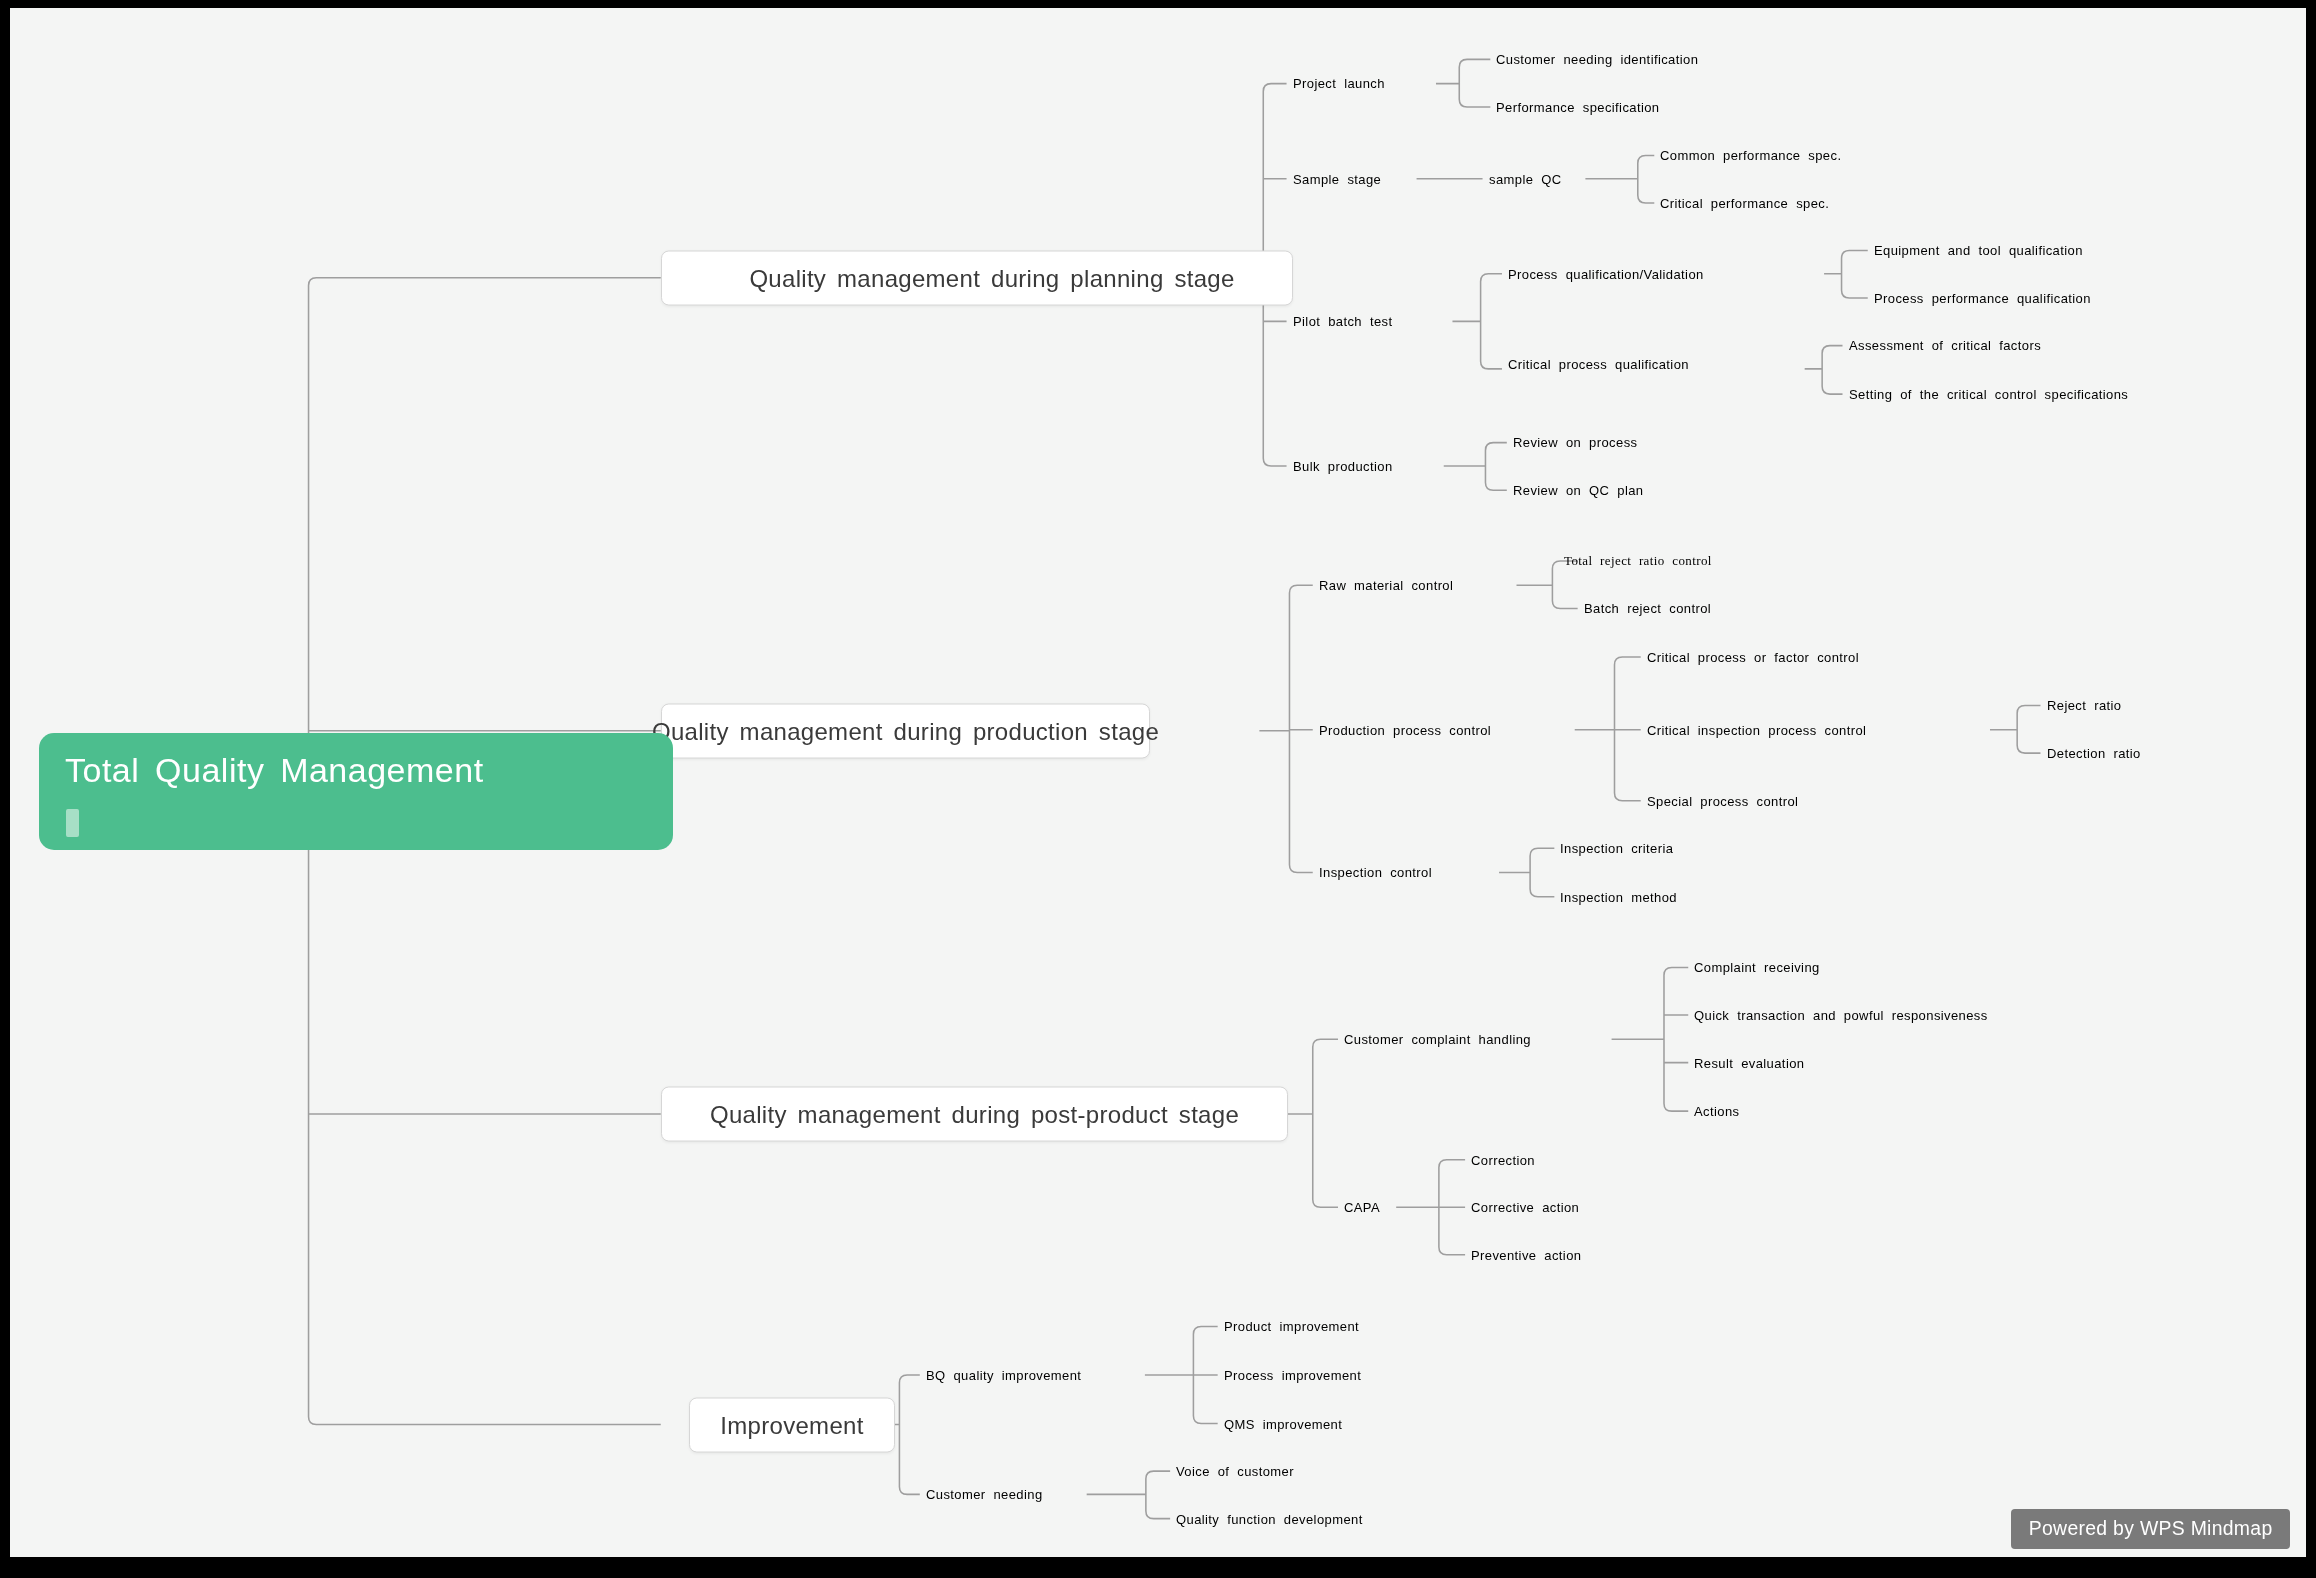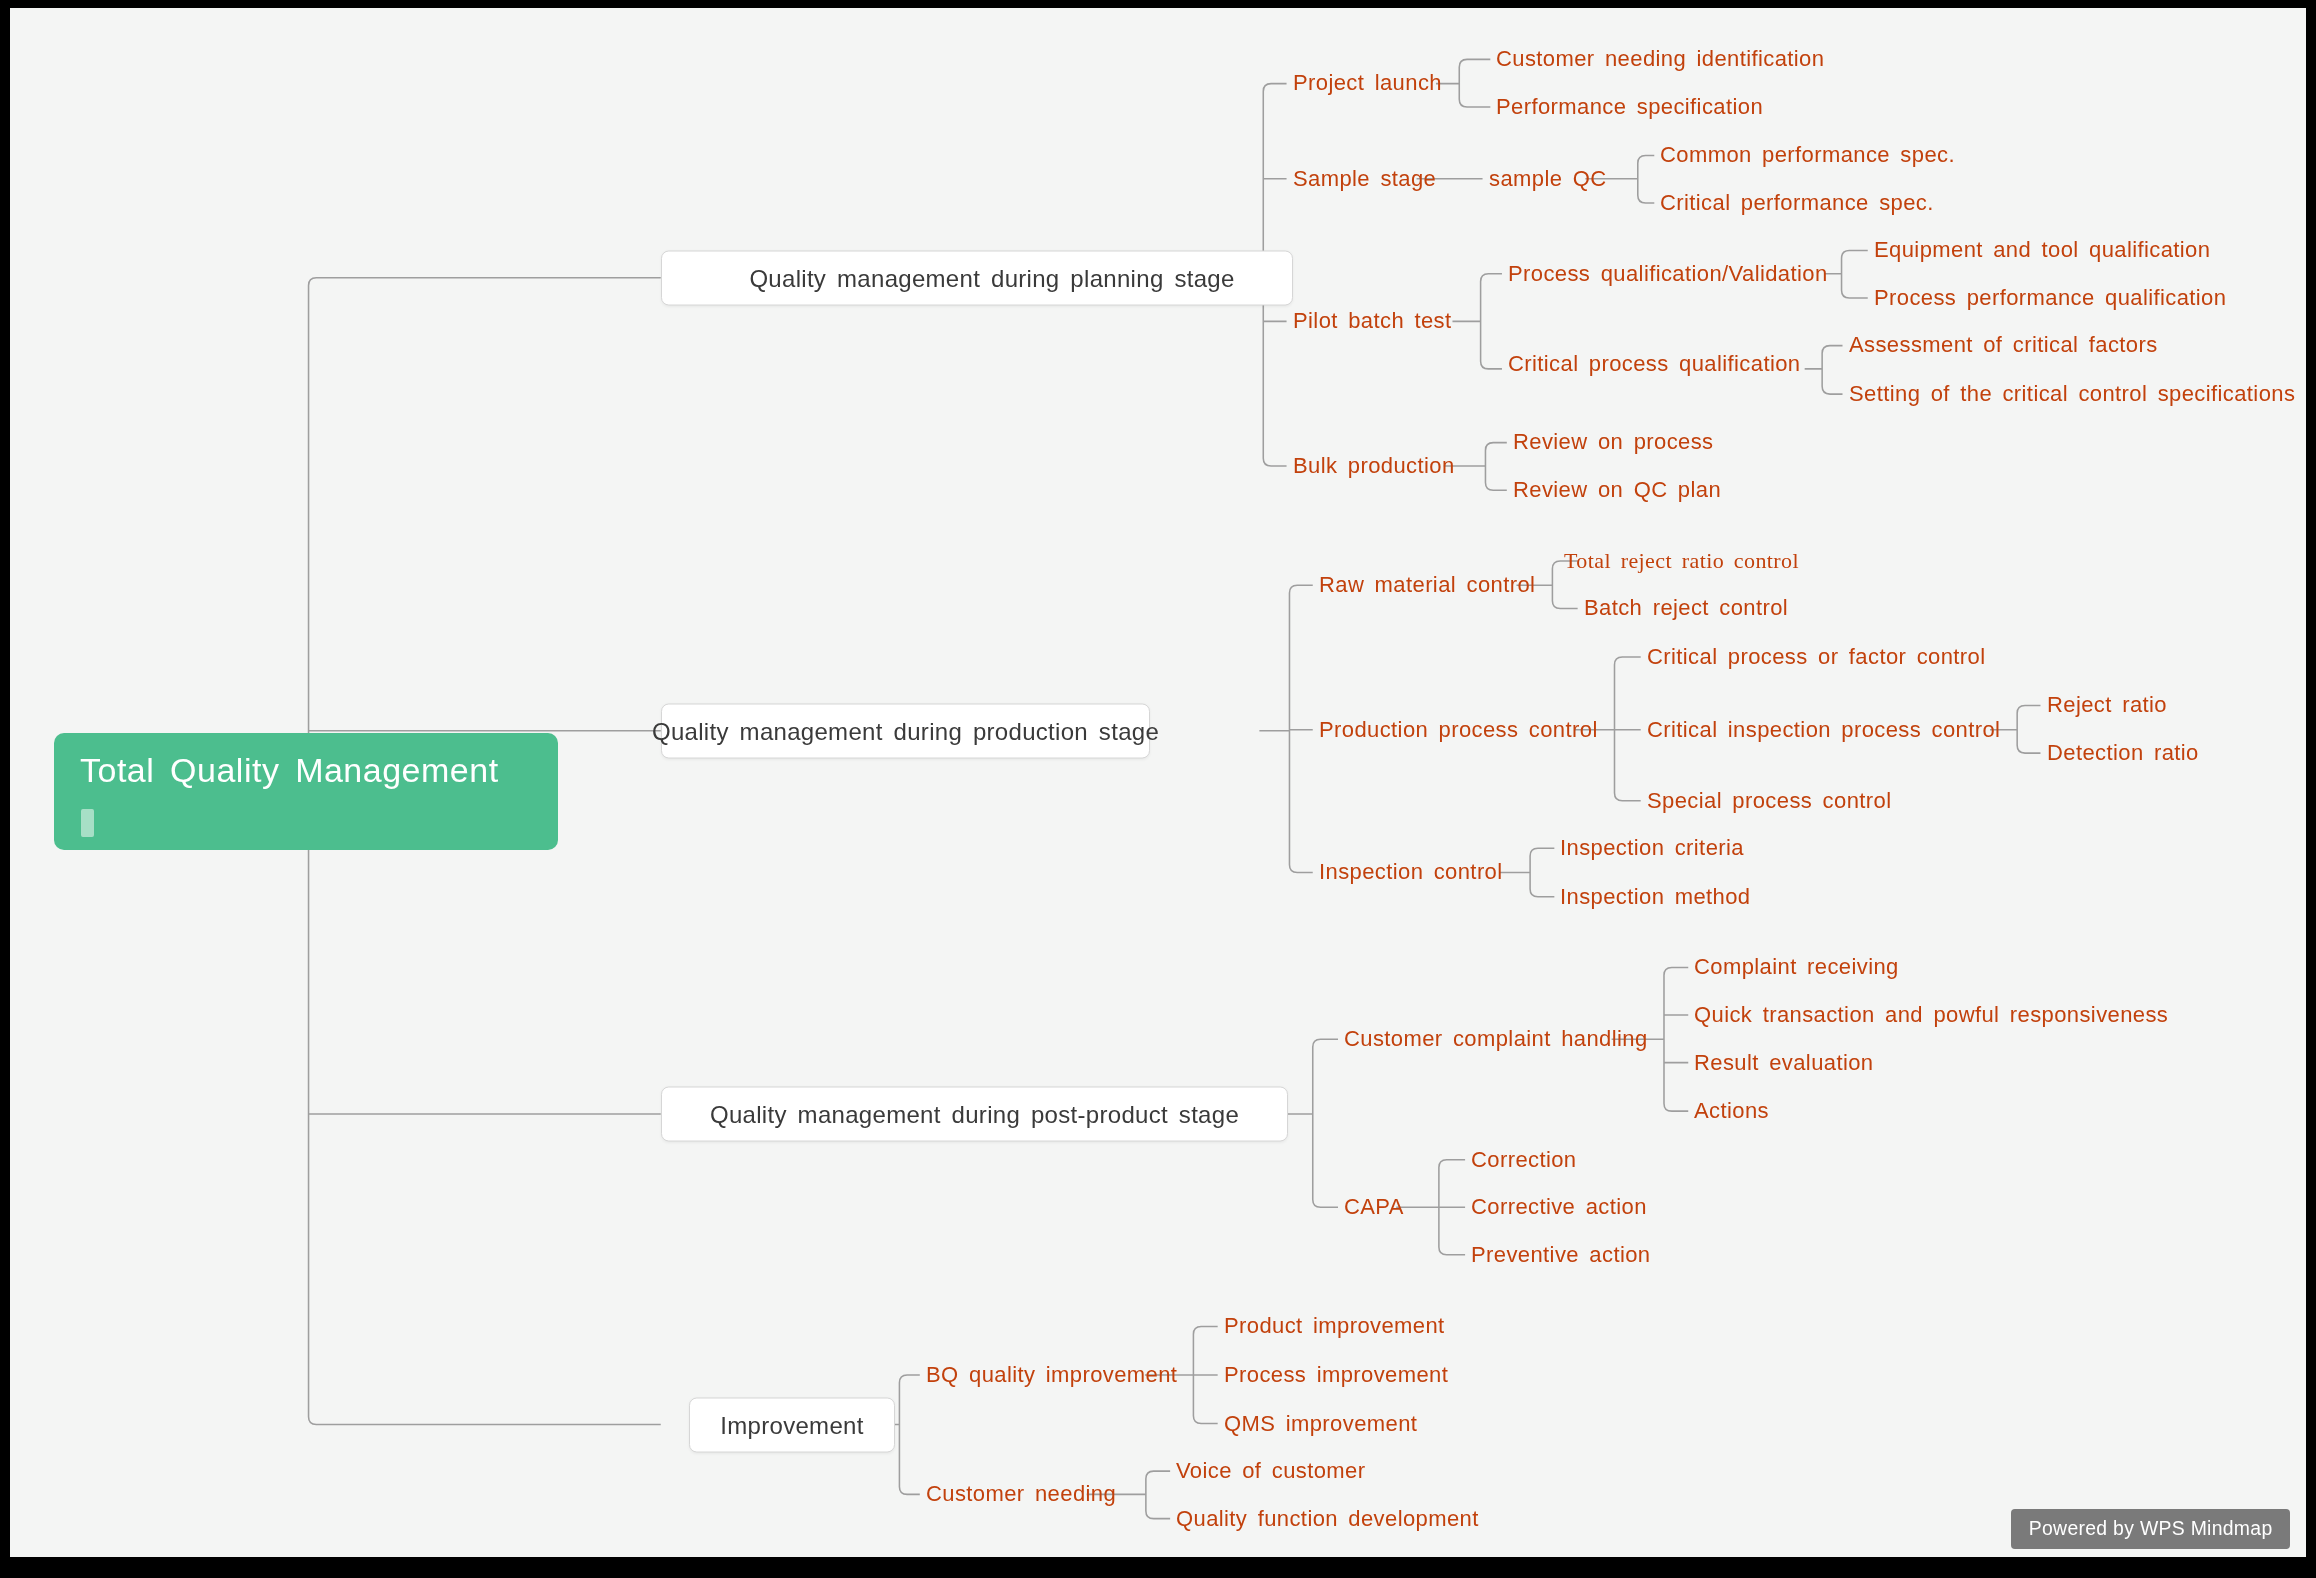--- a/index.html
+++ b/index.html
@@ -12,32 +12,32 @@
   .bar-top    { left:0; right:0; top:0; height:7.8px; }
   .bar-bottom { left:0; right:0; bottom:0; height:21.3px; }
   .bar-left   { left:0; top:0; bottom:0; width:9.7px; }
   .bar-right  { right:0; top:0; bottom:0; width:9.7px; }
 
   svg.connectors { position:absolute; left:0; top:0; z-index:1; }
   svg.connectors path { fill:none; stroke:var(--connector,#9e9e9e); stroke-width:1.6;
                         stroke-linejoin:round; stroke-linecap:butt; }
 
   .leaf { position:absolute; transform:translateY(-50%); white-space:nowrap;
-          font-size:22px; color:#c2410c; letter-spacing:0.4px; word-spacing:3.9px;
+          font-size:13px; color:#000000; letter-spacing:0.4px; word-spacing:3.9px;
           z-index:2; }
 
   .branch { position:absolute; transform:translateY(-50%); height:55px;
             display:flex; align-items:center; justify-content:center;
             background:#fff; border:1.5px solid var(--node_border,#d6d6d6);
             border-radius:7.8px; font-size:24px; color:#3a3a3a; white-space:nowrap;
             letter-spacing:0.3px; word-spacing:3.9px; z-index:2;
             box-shadow:0 1px 2.9px rgba(0,0,0,0.05); }
 
-  .root { position:absolute; left:54px; top:733px; width:504px; height:117px;
-          background:var(--root_bg,#4cbe8e); border-radius:10px; color:#fff;
+  .root { position:absolute; left:39px; top:733px; width:634px; height:117px;
+          background:var(--root_bg,#4cbe8e); border-radius:15px; color:#fff;
           font-size:34px; letter-spacing:0.5px; word-spacing:5.8px;
           padding:17.5px 0 0 26px; z-index:3; }
   .root .cursor { position:absolute; left:27px; bottom:12.6px; width:12.6px; height:28px;
                   background:var(--root_cursor,#a7dfc6); border-radius:1.9px; }
 
   .badge { position:absolute; right:26px; bottom:29px;
            background:var(--badge_bg,#7a7a7a); color:#fff; font-size:19.4px;
            padding:8.7px 17.5px; border-radius:3.9px; z-index:10; letter-spacing:0.3px; }
 </style>
 </head>

